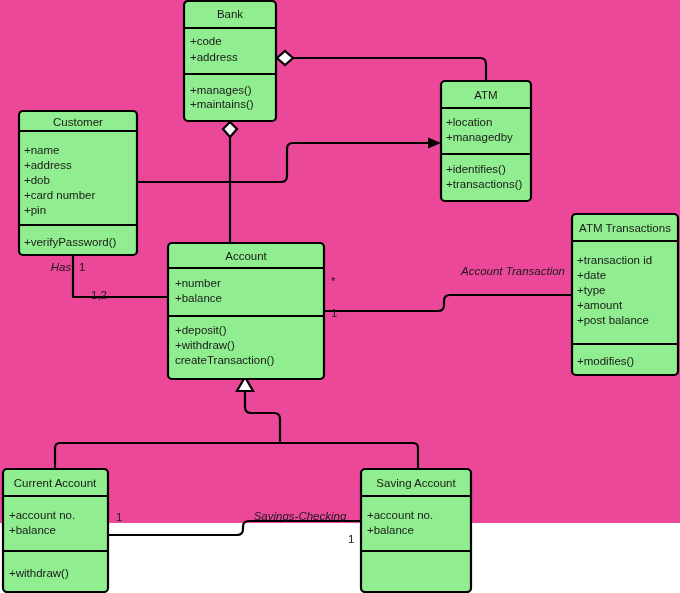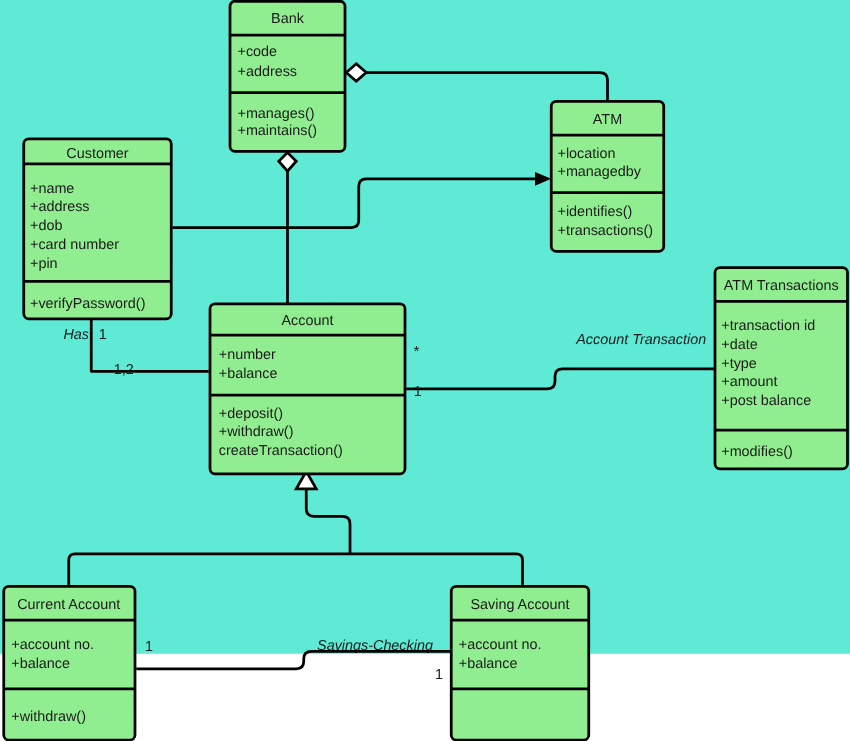--- a/index.html
+++ b/index.html
@@ -11,21 +11,21 @@
   body {
     width: 680px;
     height: 593px;
     font-family: "Liberation Sans", sans-serif;
     overflow: hidden;
   }
   #diagram-root {
     position: relative;
     width: 680px;
     height: 523px;
-    background: #5eead4;
+    background: #ec4899;
   }
   svg#uml-canvas {
     position: absolute;
     top: 0;
     left: 0;
     width: 680px;
     height: 593px;
     display: block;
   }
   .uml-box-rect {

